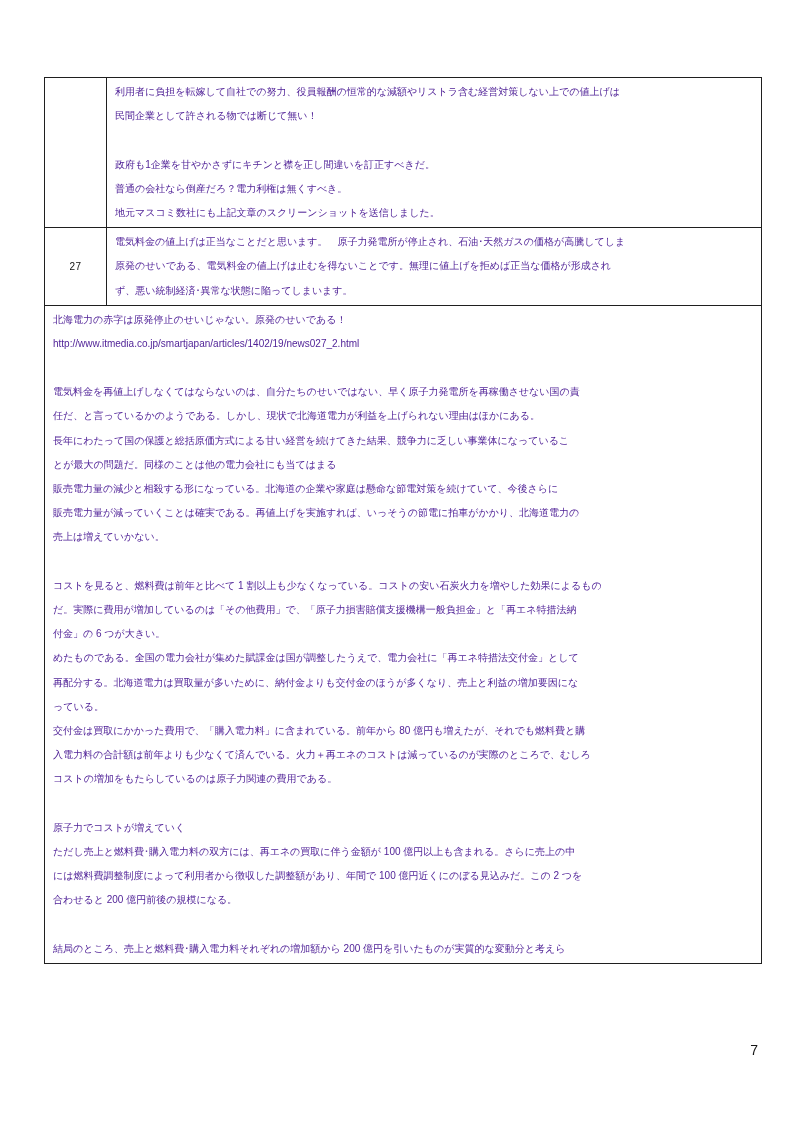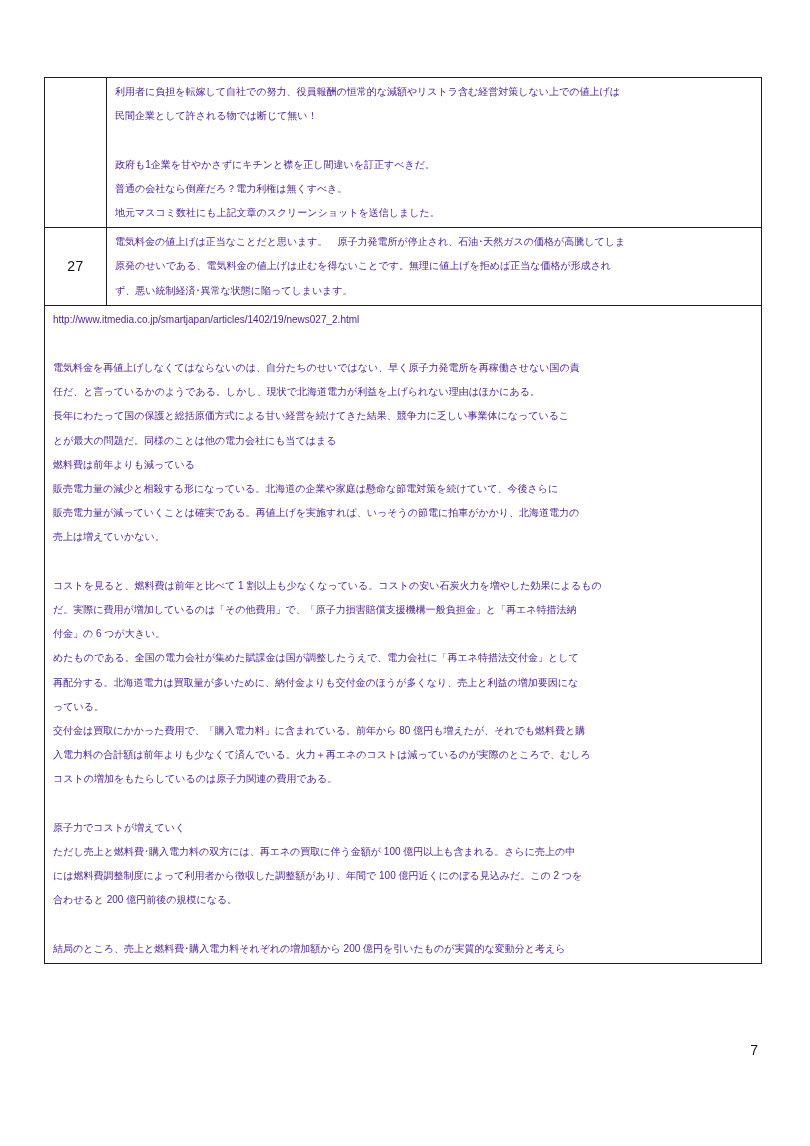--- a/index.html
+++ b/index.html
@@ -24,21 +24,21 @@
     background: #ffffff;
   }
   .row { display: flex; }
   .row + .row { border-top: 1.5px solid #1f1f1f; }
   .num-cell {
     flex: 0 0 62px;
     border-right: 1.5px solid #1f1f1f;
     display: flex;
     align-items: center;
     justify-content: center;
-    font-size: 14px;
+    font-size: 10px;
     letter-spacing: 0.5px;
   }
   .content-cell {
     flex: 1 1 auto;
     padding: 2px 6px 2px 8px;
     overflow: hidden;
   }
   .line {
     height: 24.2px;
     line-height: 24.2px;
@@ -79,27 +79,27 @@
       <div class="num-cell">27</div>
       <div class="content-cell">
           <div class="line">電気料金の値上げは正当なことだと思います。　原子力発電所が停止され、石油･天然ガスの価格が高騰してしま</div>
           <div class="line">原発のせいである、電気料金の値上げは止むを得ないことです。無理に値上げを拒めば正当な価格が形成され</div>
           <div class="line">ず、悪い統制経済･異常な状態に陥ってしまいます。</div>
         </div>
     </div>
 
     <div class="row">
       <div class="content-cell">
+          <div class="line">北海電力の赤字は原発停止のせいじゃない。原発のせいである！</div>
           <div class="line">http://www.itmedia.co.jp/smartjapan/articles/1402/19/news027_2.html</div>
           <div class="line"></div>
           <div class="line">電気料金を再値上げしなくてはならないのは、自分たちのせいではない、早く原子力発電所を再稼働させない国の責</div>
           <div class="line">任だ、と言っているかのようである。しかし、現状で北海道電力が利益を上げられない理由はほかにある。</div>
           <div class="line">長年にわたって国の保護と総括原価方式による甘い経営を続けてきた結果、競争力に乏しい事業体になっているこ</div>
           <div class="line">とが最大の問題だ。同様のことは他の電力会社にも当てはまる</div>
-          <div class="line">燃料費は前年よりも減っている</div>
           <div class="line">販売電力量の減少と相殺する形になっている。北海道の企業や家庭は懸命な節電対策を続けていて、今後さらに</div>
           <div class="line">販売電力量が減っていくことは確実である。再値上げを実施すれば、いっそうの節電に拍車がかかり、北海道電力の</div>
           <div class="line">売上は増えていかない。</div>
           <div class="line"></div>
           <div class="line">コストを見ると、燃料費は前年と比べて 1 割以上も少なくなっている。コストの安い石炭火力を増やした効果によるもの</div>
           <div class="line">だ。実際に費用が増加しているのは「その他費用」で、「原子力損害賠償支援機構一般負担金」と「再エネ特措法納</div>
           <div class="line">付金」の 6 つが大きい。</div>
           <div class="line">めたものである。全国の電力会社が集めた賦課金は国が調整したうえで、電力会社に「再エネ特措法交付金」として</div>
           <div class="line">再配分する。北海道電力は買取量が多いために、納付金よりも交付金のほうが多くなり、売上と利益の増加要因にな</div>
           <div class="line">っている。</div>

